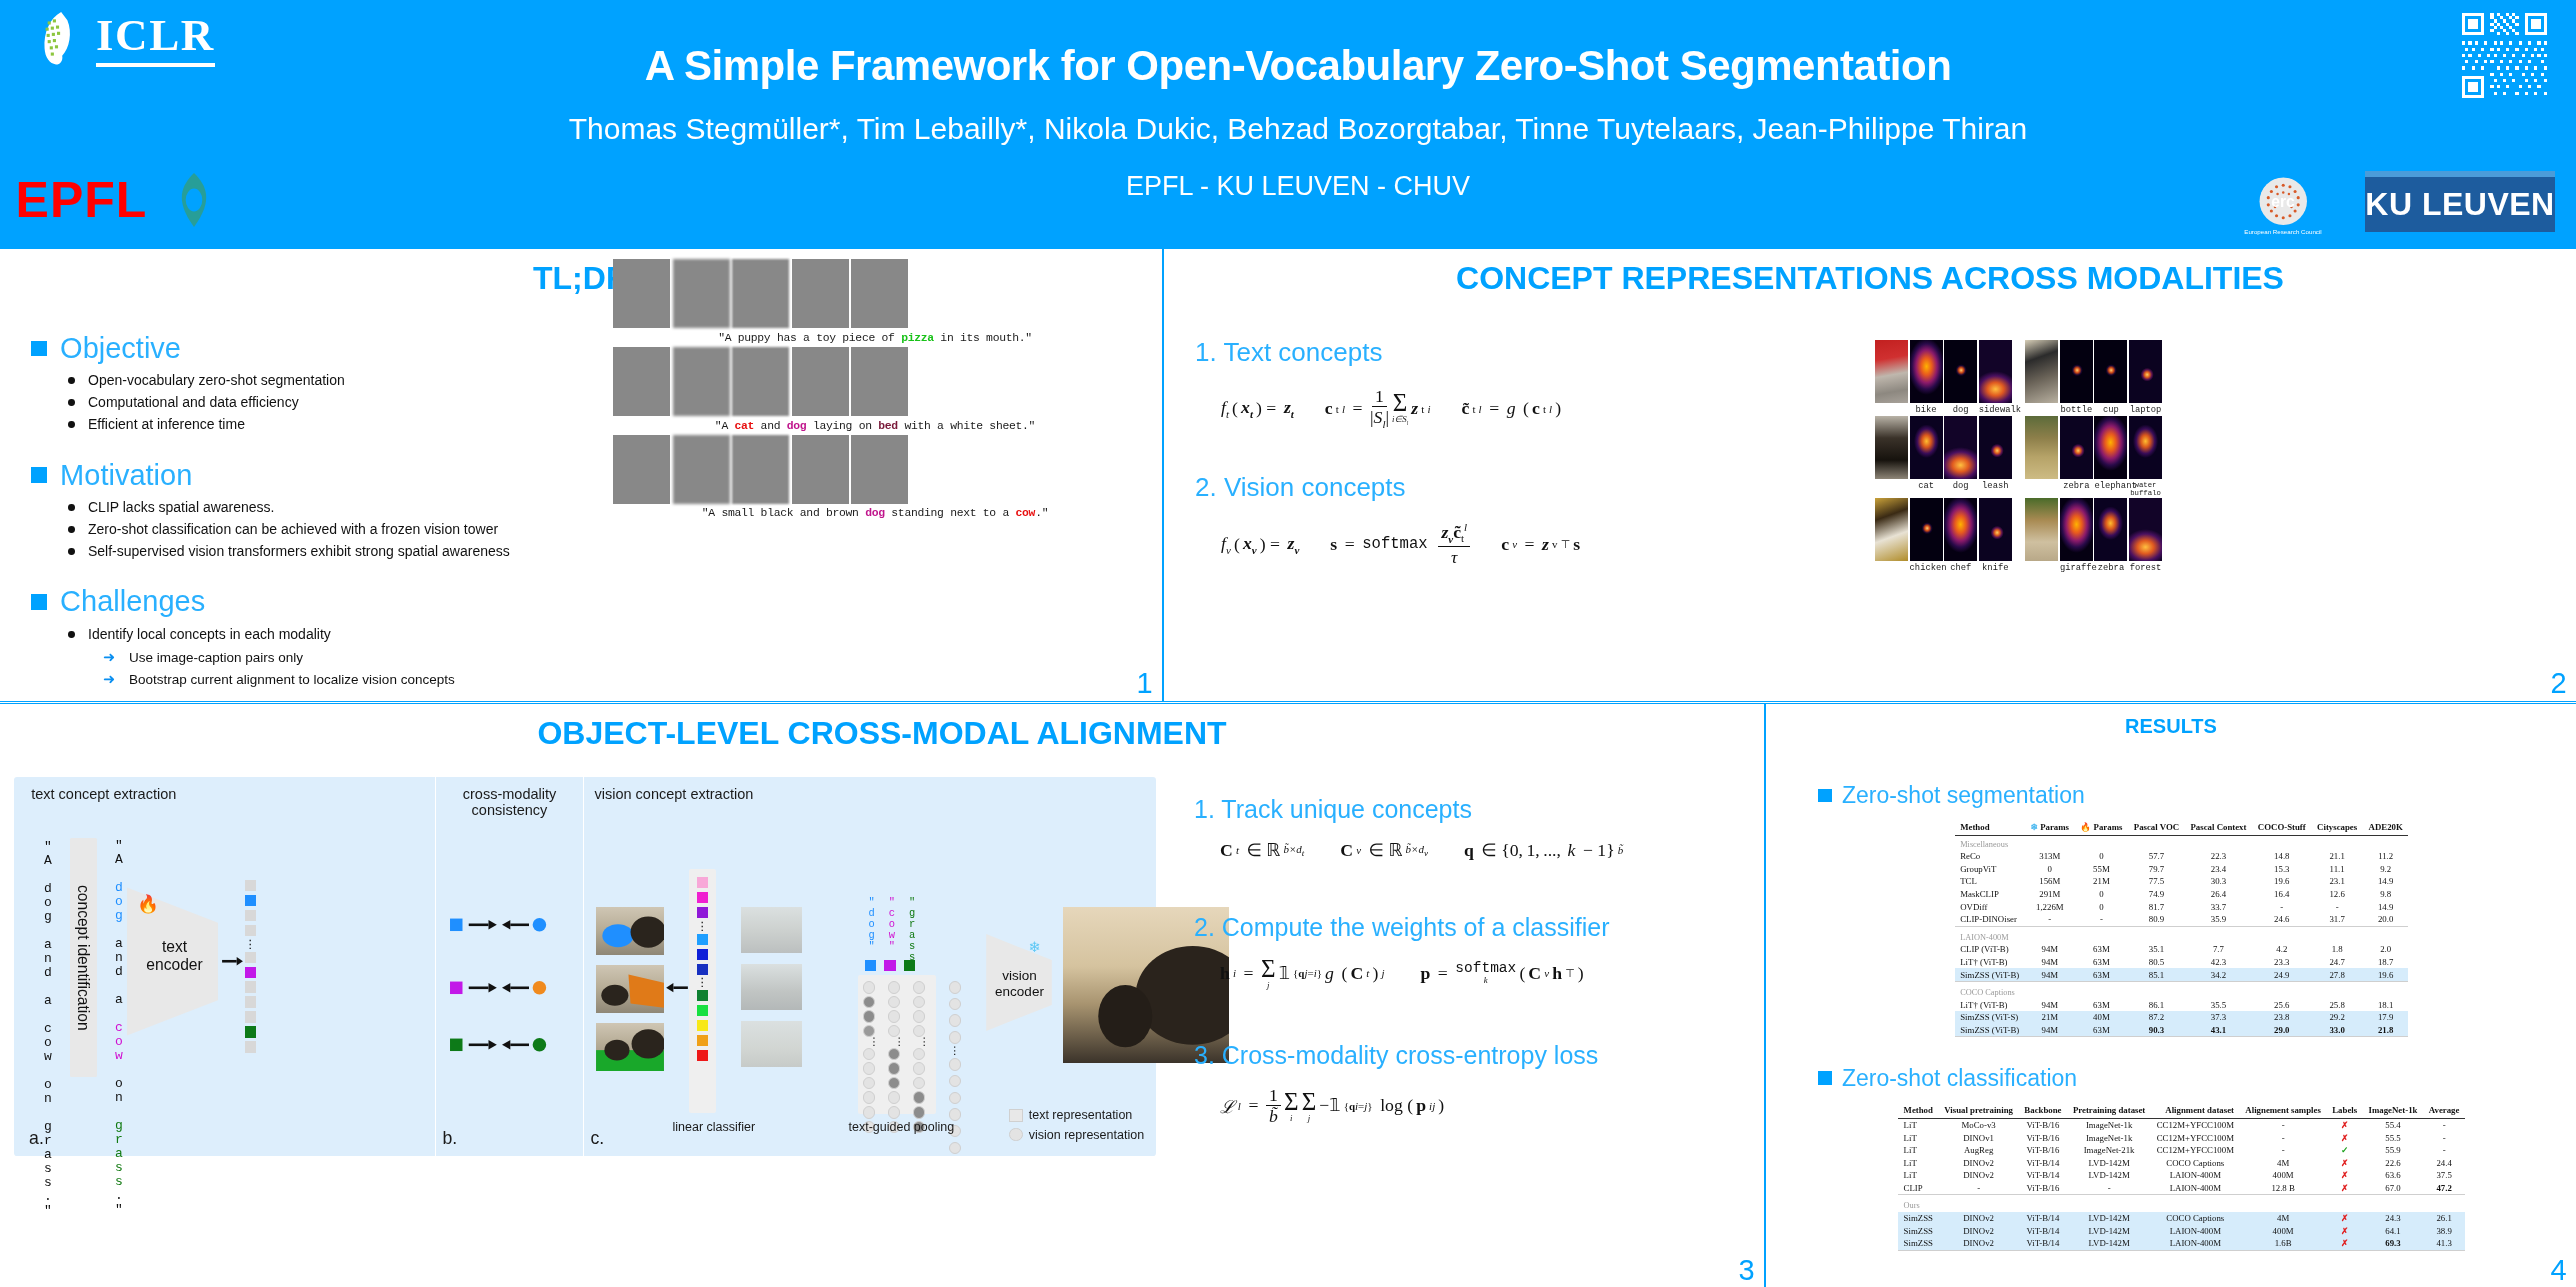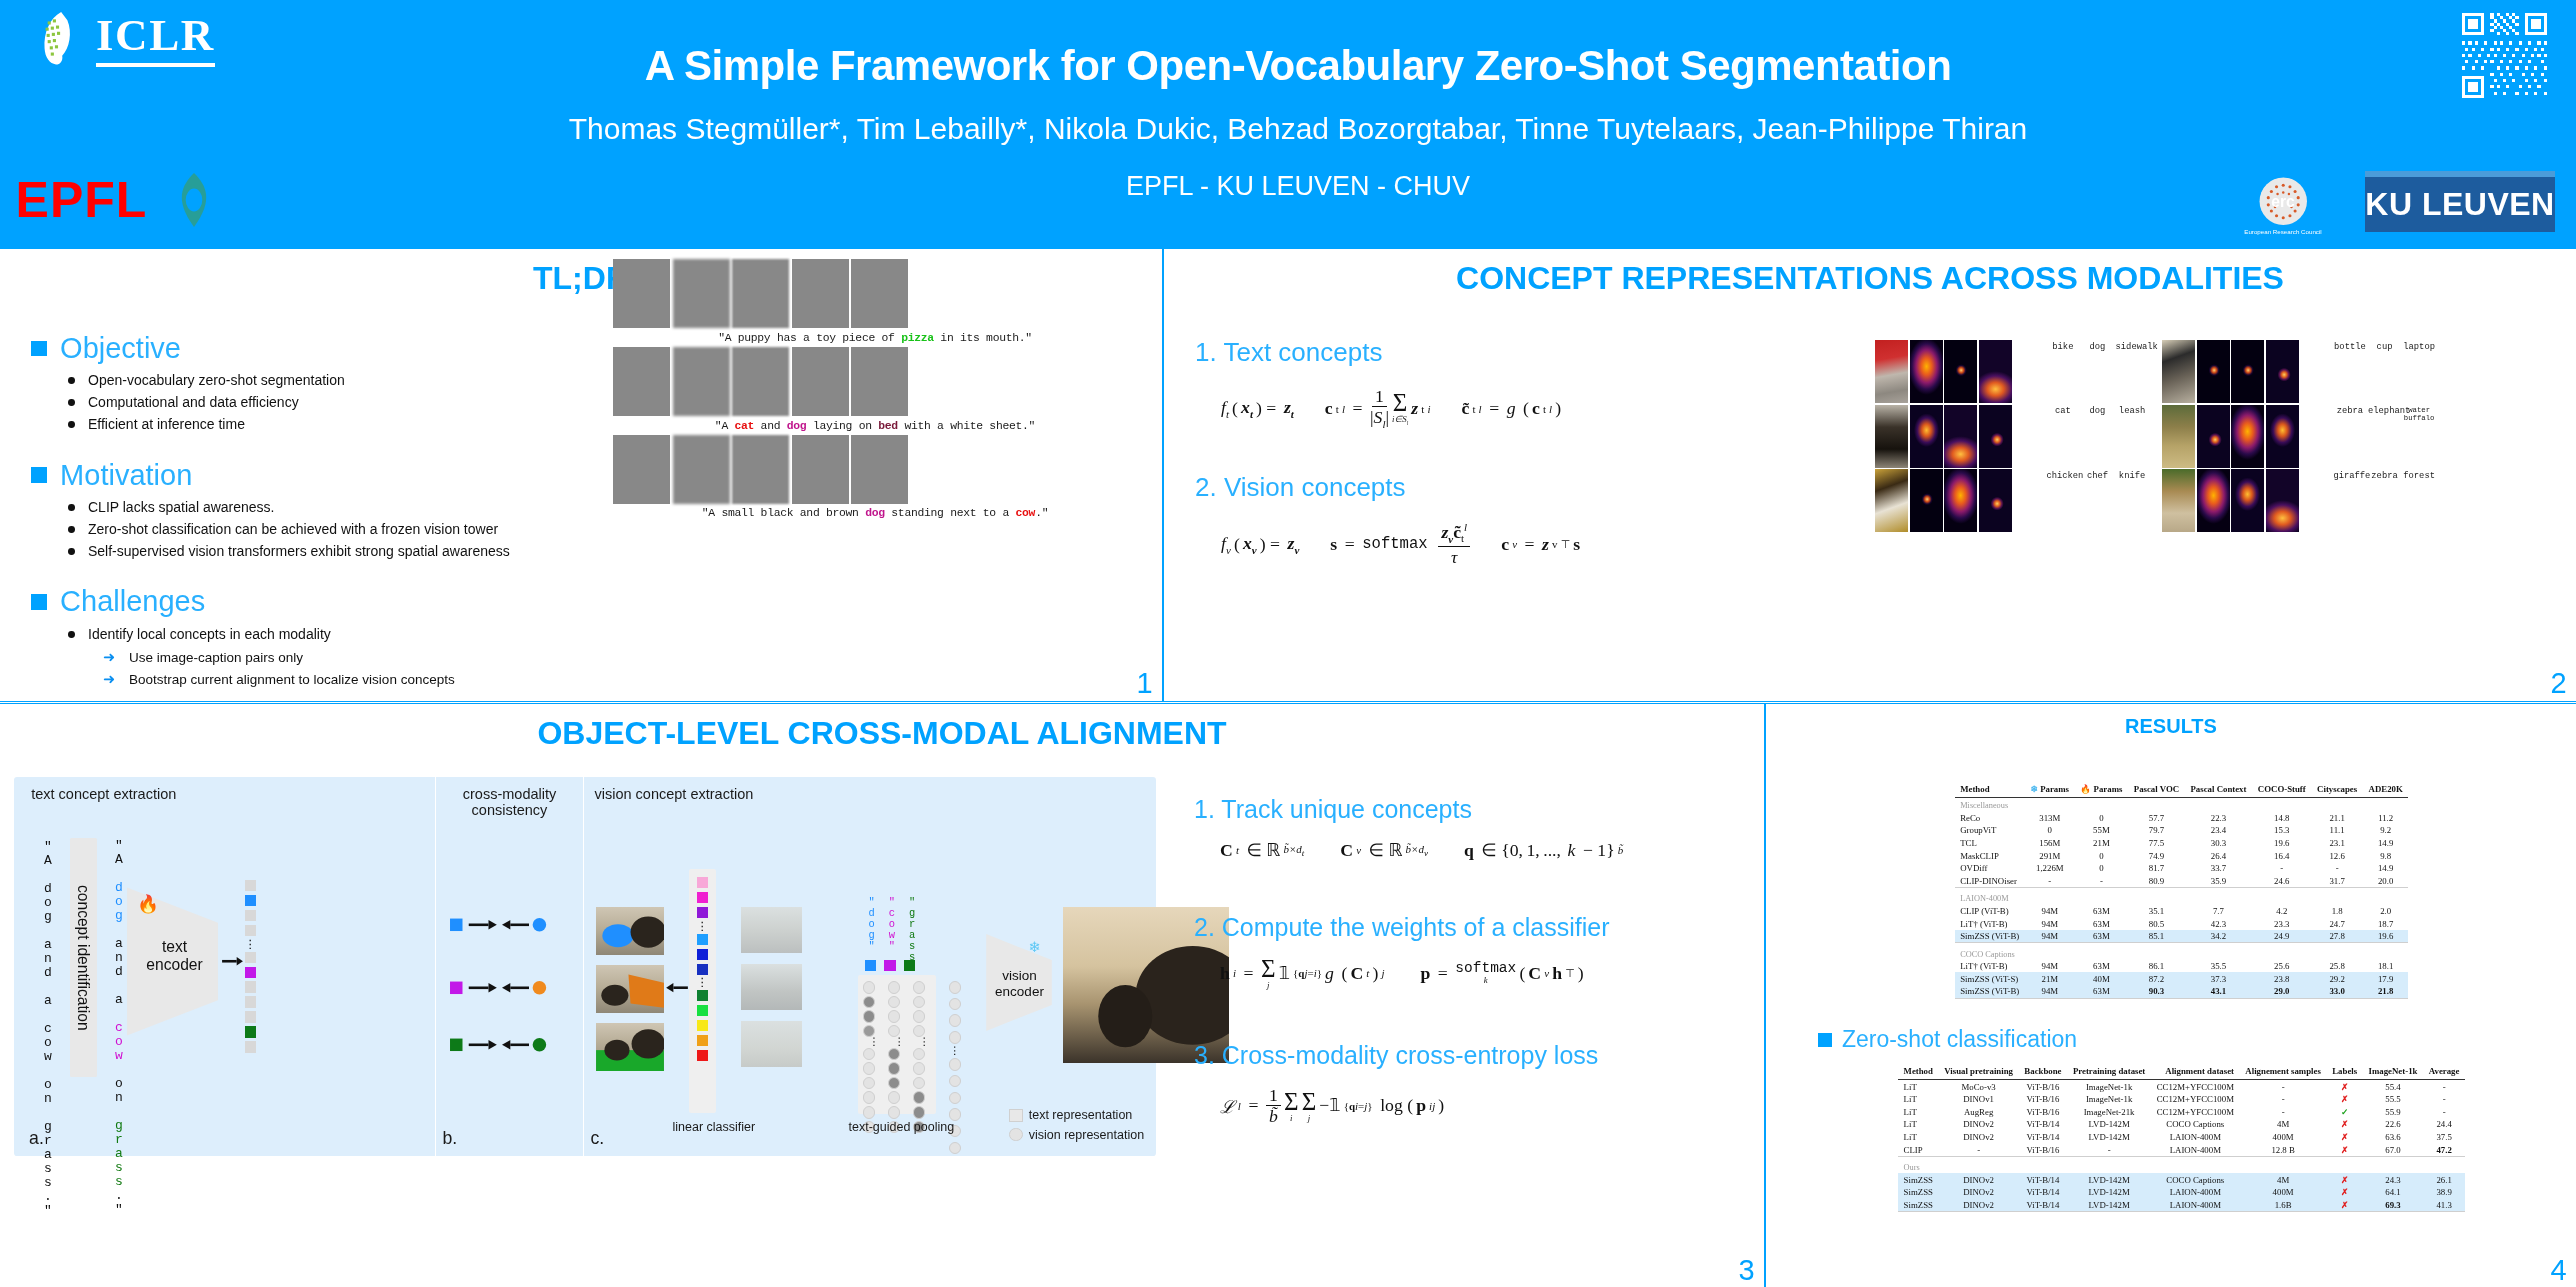--- a/index.html
+++ b/index.html
@@ -141,21 +141,21 @@
   .frac { display:inline-flex; flex-direction:column; align-items:center; line-height:1.05; }
   .frac .num { border-bottom: 1px solid #111; padding: 0 3.1px 1px; }
   .frac .den { padding-top: 1px; }
   .bigop { display:inline-flex; flex-direction:column; align-items:center; line-height:0.95; }
   .bigop .op { font-size: 25px; }
   .bigop .sub { font-size: 8.8px; }
   sup.s, sub.s { font-size: 0.62em; }
 
   #p2-grid { position: absolute; left: 711px; top: 91px; }
   .cgrid-row { display:flex; gap: 13.5px; margin-bottom: 1.6px; }
-  .cgroup { display:flex; flex-direction:row; }
+  .cgroup { display:flex; flex-direction:column; }
   .cimgs { display:flex; gap: 1.6px; }
   .cimgs .c { width: 33px; height: 63px; }
   .clabels { display:flex; gap:1.6px; margin-top: 1.6px; }
   .clabels span { width: 33px; text-align: center; font-family:"Liberation Mono", monospace;
                   font-size: 8.8px; color: #1a1a1a; }
   .clabels span.wide { width: 33px; font-size: 7.3px; }
   .heat-a{background:radial-gradient(ellipse 55% 45% at 50% 42%, #ffb300 0%, #e85a1e 30%, #8b1a6b 58%, #2a0a4a 80%, #050012 100%);}
   .heat-b{background:radial-gradient(ellipse 22% 12% at 55% 55%, #ffd060 0%, #e0601e 35%, #5b1250 65%, #0b0320 90%);}
   .heat-c{background:radial-gradient(ellipse 70% 30% at 50% 78%, #ffc040 0%, #e05a20 35%, #4a1060 70%, #120428 95%);}
   .heat-d{background:radial-gradient(ellipse 18% 10% at 52% 48%, #ffd070 0%, #d04a18 40%, #1a0530 75%, #030010 95%);}
@@ -900,20 +900,24 @@
         &nbsp;log&nbsp;(<span class="bf">p</span><sub class="s itl">ij</sub>)</span>
     </div>
   </div>
 </div>
 
 <div class="panel" id="panel4">
   <div class="panel-title">RESULTS</div>
   <div class="panel-num">4</div>
 
   <div id="p4-body">
+    <div class="res-head">
+      <span class="sq"></span>
+      <span>Zero-shot segmentation</span>
+    </div>
     <table class="res" id="seg-table">
         <tbody>
           <tr class="rule-top">
             <th class="lft">Method</th>
             <th class=""><span class="snow">❄</span> Params</th>
             <th class=""><span class="fire">🔥</span> Params</th>
             <th class="">Pascal VOC</th>
             <th class="">Pascal Context</th>
             <th class="">COCO-Stuff</th>
             <th class="">Cityscapes</th>

